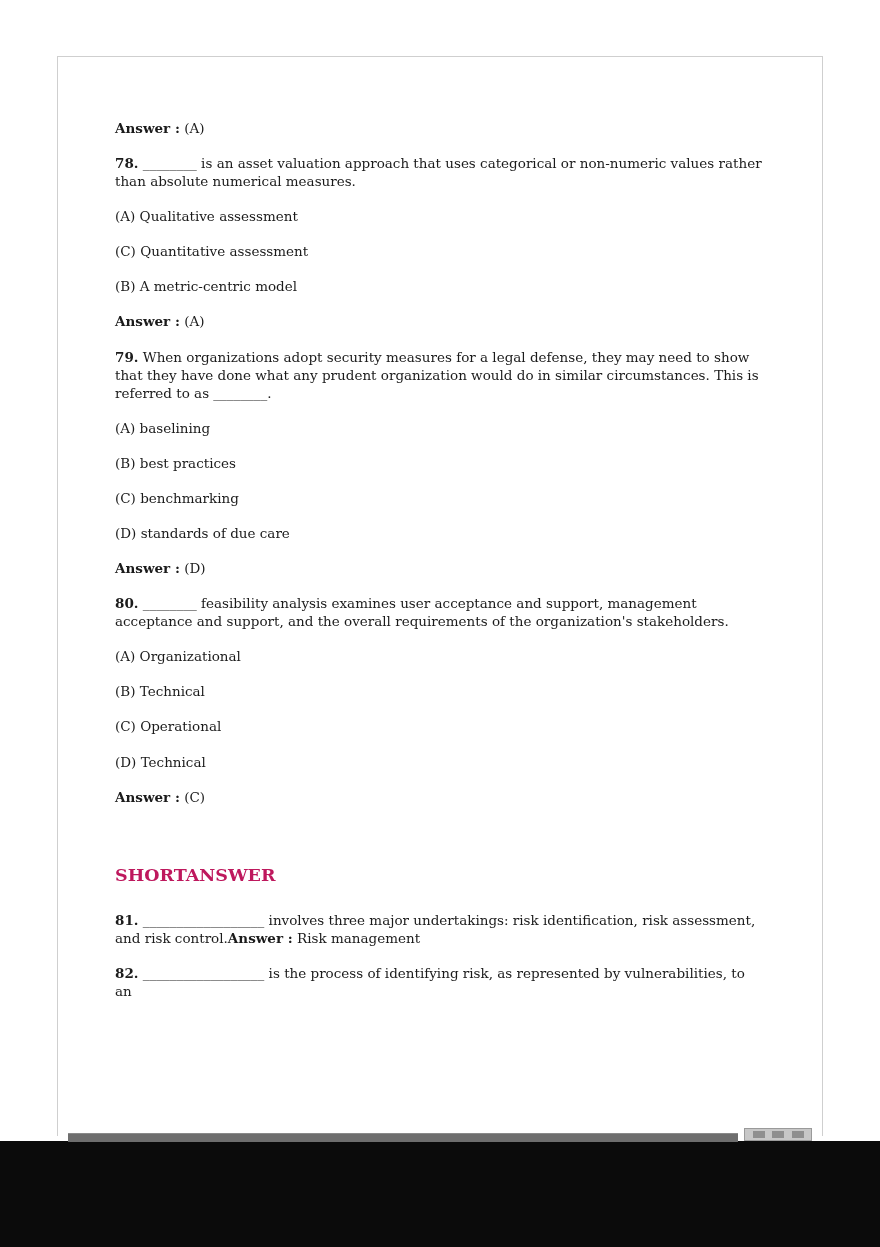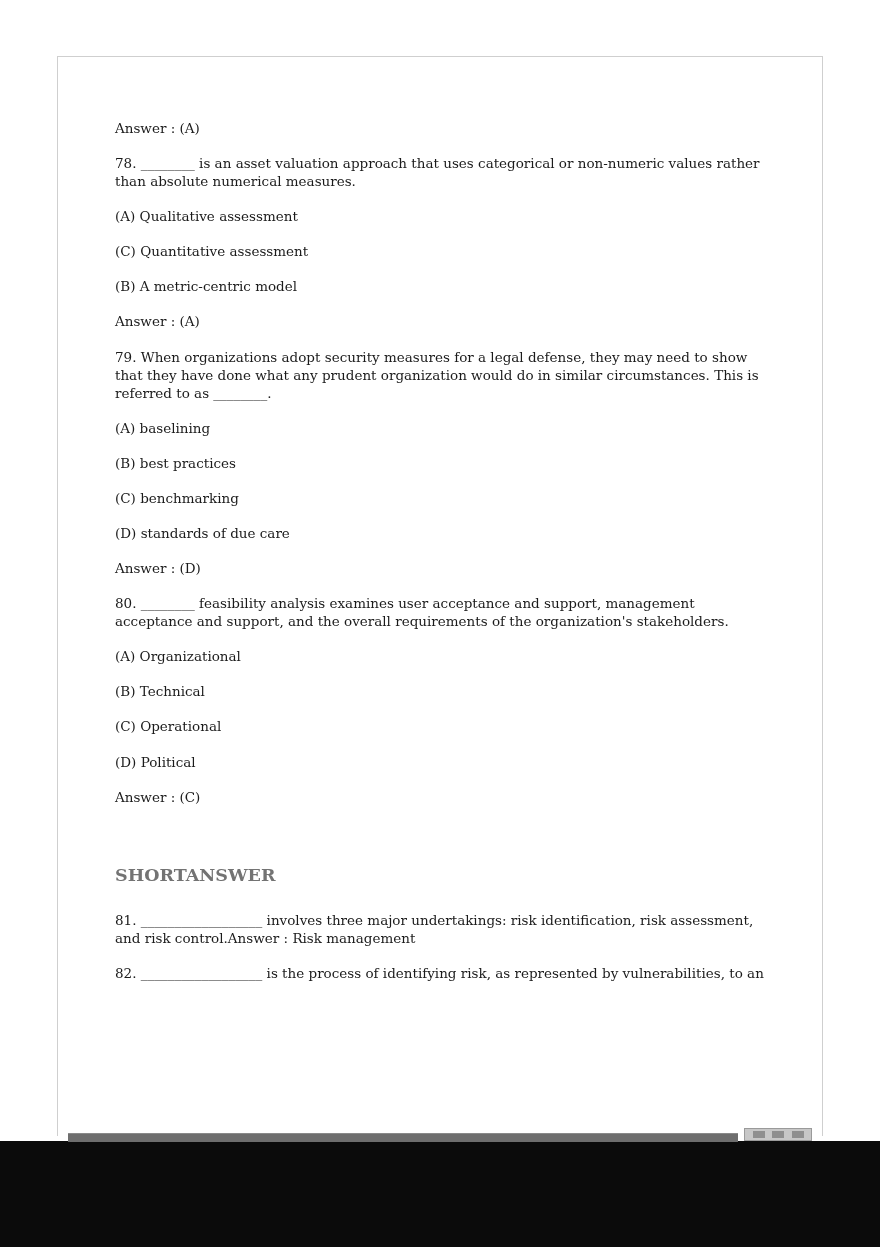--- a/index.html
+++ b/index.html
@@ -30,26 +30,26 @@
   .doc-content {
     padding: 62px 57px 0 57px;
     font-size: 13.5px;
     line-height: 1.34;
     color: #1b1b1b;
   }
   .doc-content p {
     margin: 0 0 17px 0;
   }
   .q-start { margin-top: 36px; }
-  .answer-line b, .q-num, .inline-answer-label { font-weight: normal; margin-top: 33px; }
+  .answer-line b, .q-num, .inline-answer-label { font-weight: bold; margin-top: 33px; }
   .section-heading {
     font-size: 17.5px;
     font-weight: bold;
     margin: 58px 0 24px 0;
-    color: #737373;
+    color: #be185d;
   }
   .sa-item { margin: 0 0 19px 0; }
   
   .bottom-dark {
     position: absolute;
     left: 0;
     top: 1141px;
     width: 880px;
     height: 106px;
     background: #0b0b0b;
@@ -102,21 +102,21 @@
       <p>(A) baselining</p>
       <p>(B) best practices</p>
       <p>(C) benchmarking</p>
       <p>(D) standards of due care</p>
       <p class="answer-line"><b>Answer :</b> <span>(D)</span></p>
 
       <p class="q-start"><b class="q-num">80.</b> <span>________ feasibility analysis examines user acceptance and support, management acceptance and support, and the overall requirements of the organization's stakeholders.</span></p>
       <p>(A) Organizational</p>
       <p>(B) Technical</p>
       <p>(C) Operational</p>
-      <p>(D) Political</p>
+      <p>(D) Technical</p>
       <p class="answer-line"><b>Answer :</b> <span>(C)</span></p>
 
       <div class="section-heading">SHORTANSWER</div>
 
       <p class="sa-item"><b class="q-num">81.</b> <span>__________________ involves three major undertakings: risk identification, risk assessment, and risk control.</span><b class="inline-answer-label">Answer :</b> <span>Risk management</span></p>
 
       <p class="sa-item"><b class="q-num">82.</b> <span>__________________ is the process of identifying risk, as represented by vulnerabilities, to an</span></p>
 
     </div>
   </div>

